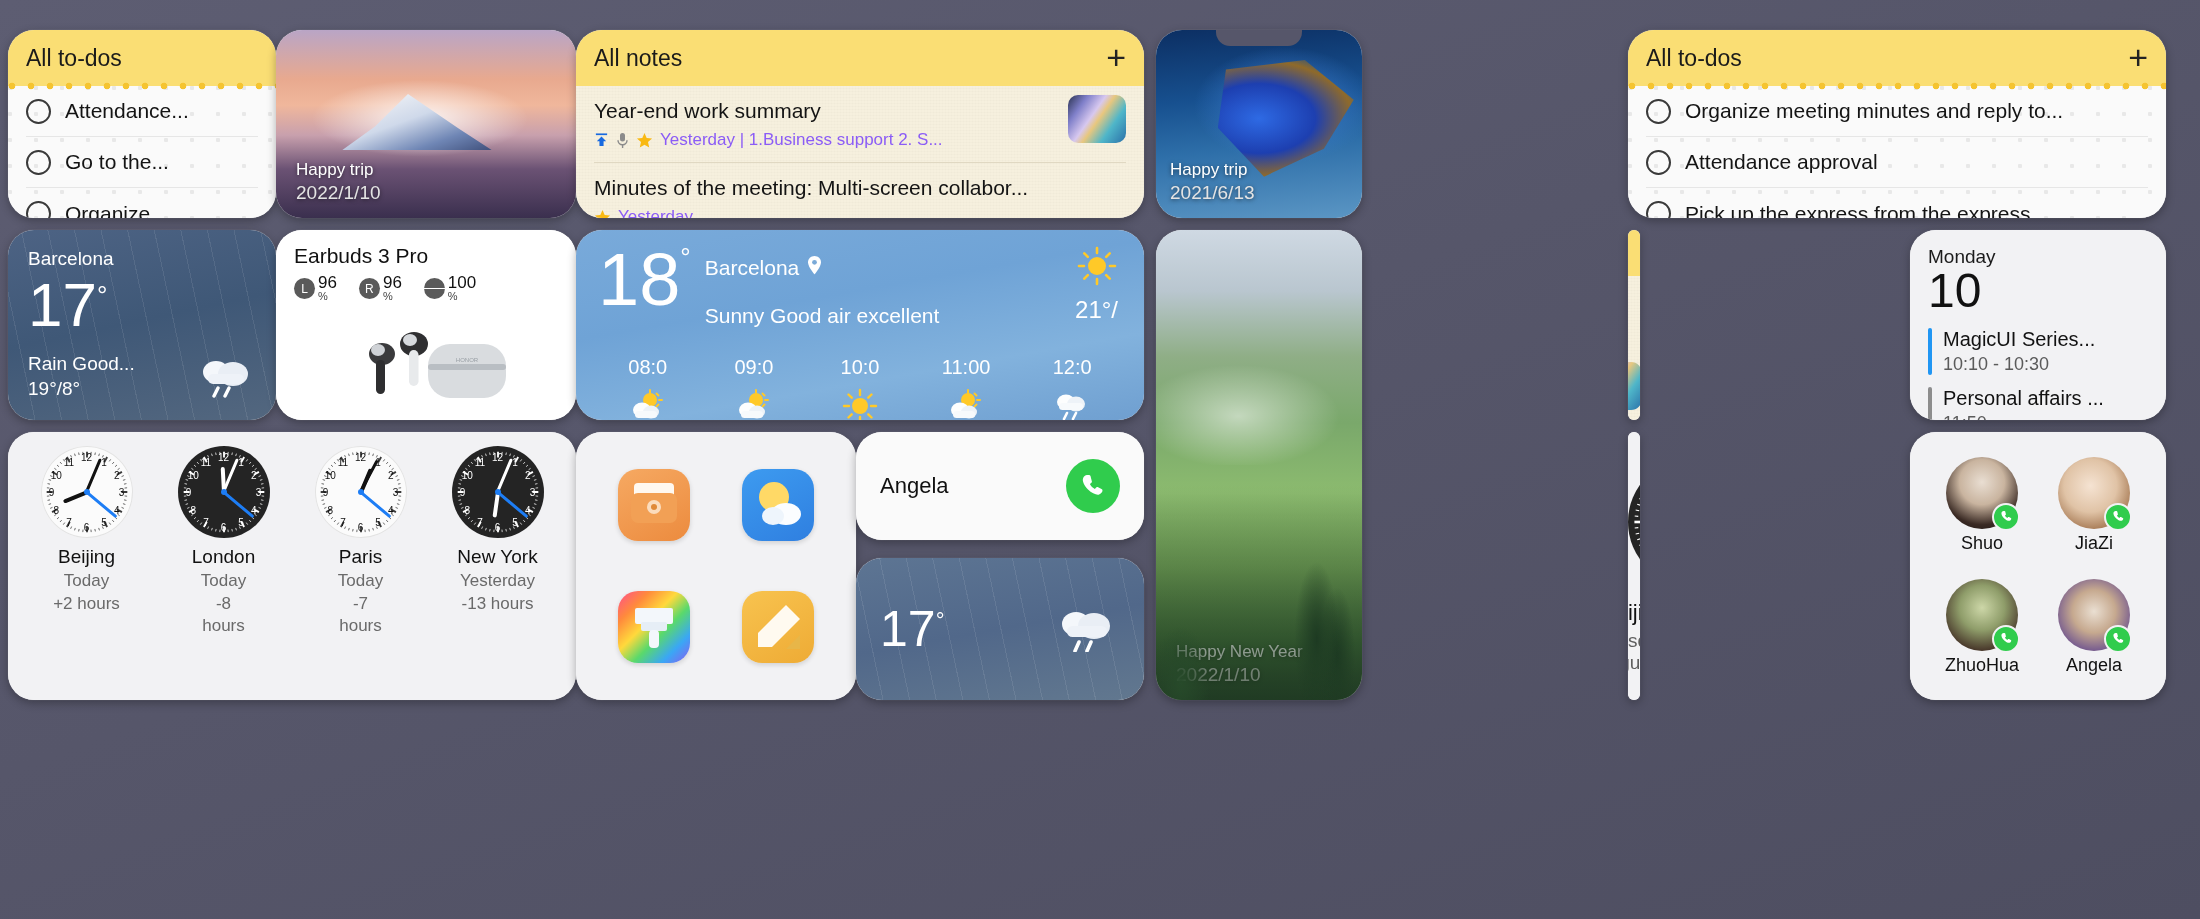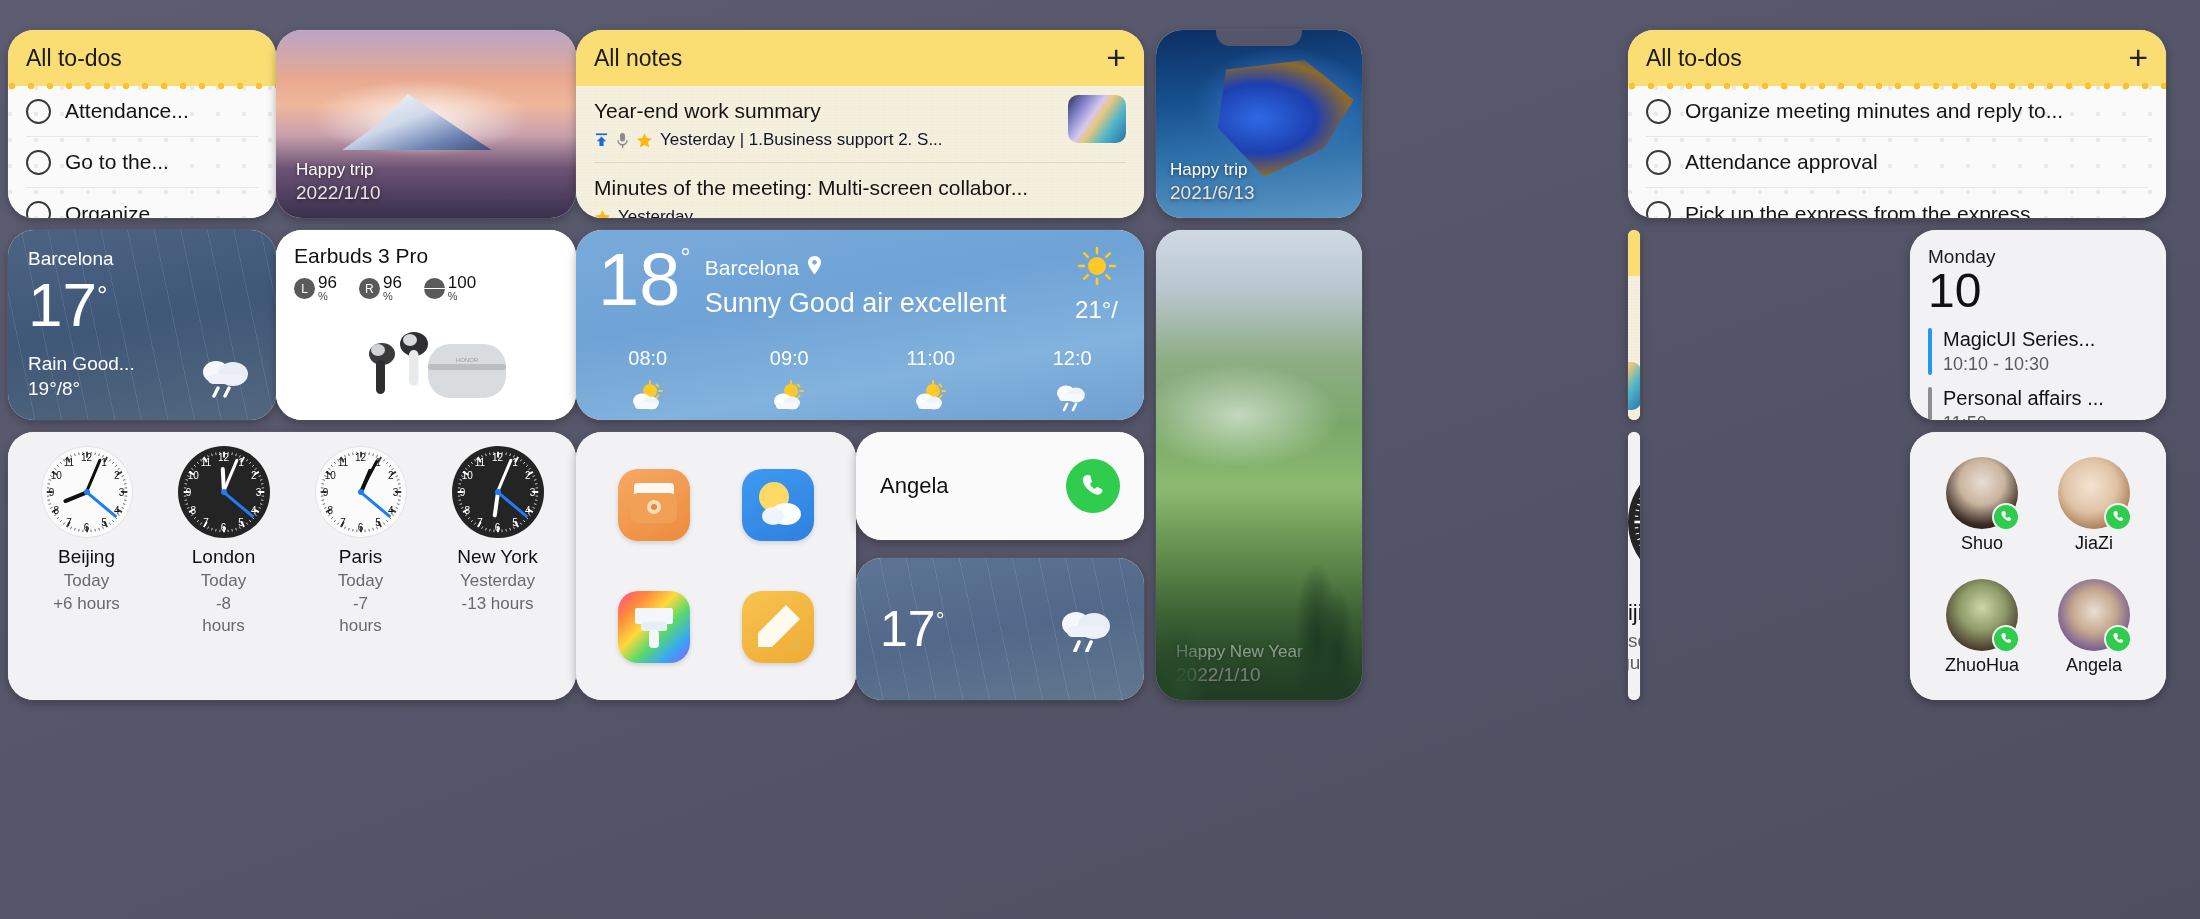--- a/index.html
+++ b/index.html
@@ -61,21 +61,21 @@
   .notes-body { background:#f6f0de; height: calc(100% - 56px); padding: 0 18px; position:relative; }
   .notes-body::before{
     content:""; position:absolute; inset:0; opacity:.55;
     background-image: repeating-linear-gradient(0deg, rgba(0,0,0,.025) 0 1px, transparent 1px 3px),
                       repeating-linear-gradient(90deg, rgba(0,0,0,.02) 0 1px, transparent 1px 3px);
     pointer-events:none;
   }
   .note-item { border-bottom:1px solid #e0d8c2; padding: 13px 0 12px; position:relative; }
   .note-item:last-child{ border-bottom:none; }
   .note-title { font-size: 21px; color:#141414; white-space:nowrap; overflow:hidden; }
-  .note-meta { margin-top:7px; display:flex; align-items:center; gap:7px; font-size:17px; color:#0f172a; white-space:nowrap; }
+  .note-meta { margin-top:7px; display:flex; align-items:center; gap:7px; font-size:17px; color:#8b5cf6; white-space:nowrap; }
   .thumb-sm {
     position:absolute; right:0; top:9px; width:58px; height:48px; border-radius:10px;
     background: linear-gradient(125deg,#2a3250 0%,#7f7fc9 22%,#d7c8ef 42%,#e8c77e 52%,#4fb6c9 72%,#2a6fa8 100%);
   }
   .ic-up svg, .ic-mic svg, .ic-star svg { display:block; }
 
   
   .photo { position:relative; height:100%; width:100%; }
   .cap { position:absolute; left:20px; bottom:14px; color:#fff; text-shadow:0 1px 4px rgba(0,0,0,.55); }
   .cap .t { font-size: 17px; }
@@ -138,21 +138,21 @@
   .cloud-ic { position:absolute; right:20px; bottom:18px; }
   .w-large {
     background: linear-gradient(170deg,#79aada 0%,#6fa3d6 38%,#82b2dd 70%,#6f9fd0 100%);
     color:#fff; height:100%; padding:16px 22px; position:relative;
   }
   .w-large .top { display:flex; align-items:flex-start; gap:14px; }
   .w-temp { font-size:74px; font-weight:200; line-height:.92; }
   .w-temp sup { font-size:26px; font-weight:300; vertical-align:top; }
   .w-info { padding-top:10px; }
   .w-info .l1 { font-size:21px; display:flex; align-items:center; gap:8px; }
-  .w-info .l2 { font-size:27px; margin-top:8px; }
+  .w-info .l2 { font-size:21px; margin-top:24px; }
   .w-right { position:absolute; right:26px; top:16px; text-align:center; }
   .w-right .hi { font-size:24px; margin-top:6px; }
   .hours { display:flex; justify-content:space-between; margin-top:28px; }
   .hr { text-align:center; width:19%; }
   .hr .t { font-size:20px; }
   .hr .ic { margin:8px 0 6px; height:36px; display:flex; align-items:center; justify-content:center; }
   .hr .v { font-size:20px; line-height:1.15; }
   .w-mini {
     background: linear-gradient(170deg,#5d7593 0%,#51688a 50%,#62788f 100%);
     height:100%; position:relative; color:#fff;
@@ -444,20 +444,32 @@
                 <circle cx="22" cy="11" r="7" fill="#ffc928"></circle>
                 <g stroke="#ffc928" stroke-width="2" stroke-linecap="round">
                   <path d="M22 1v3M31 11h3M28.5 4.5l2 2M28.5 17.5l2-2"></path>
                 </g>
                 <ellipse cx="14" cy="21" rx="9" ry="7.5" fill="#fdfefe"></ellipse>
                 <ellipse cx="23" cy="23" rx="8" ry="6.5" fill="#eef3f8"></ellipse>
                 <rect x="7" y="22" width="22" height="7" rx="3.5" fill="#f7fafc"></rect>
               </svg>
             </div>
           <div class="v">18</div>
+        </div>
+        <div class="hr">
+          <div class="t">10:0</div>
+          <div class="ic">
+              <svg width="36" height="34" viewBox="0 0 36 34">
+                <circle cx="18" cy="18" r="8" fill="#ffc928"></circle>
+                <g stroke="#ffc928" stroke-width="2.4" stroke-linecap="round">
+                  <path d="M18 2v5M18 29v5M2 18h5M29 18h5M6.5 6.5l3.2 3.2M26.3 26.3l3.2 3.2M29.5 6.5l-3.2 3.2M9.7 26.3l-3.2 3.2"></path>
+                </g>
+              </svg>
+            </div>
+          <div class="v">19°</div>
         </div>
         <div class="hr">
           <div class="t">11:00</div>
           <div class="ic">
               <svg width="40" height="32" viewBox="0 0 40 32">
                 <circle cx="22" cy="11" r="7" fill="#ffc928"></circle>
                 <g stroke="#ffc928" stroke-width="2" stroke-linecap="round">
                   <path d="M22 1v3M31 11h3M28.5 4.5l2 2M28.5 17.5l2-2"></path>
                 </g>
                 <ellipse cx="14" cy="21" rx="9" ry="7.5" fill="#fdfefe"></ellipse>
@@ -609,21 +621,21 @@
               <span style="left: 28.5px; top: 15.6891px;">11</span>
               <span style="left: 46px; top: 11px;">12</span>
             </div>
           <div class="hand h-hr" style="width: 4px; height: 25.3px; margin-left: -2px; margin-top: -25.3px; background: rgb(17, 17, 17); transform: rotate(248deg);"></div>
           <div class="hand h-min" style="width: 3.2px; height: 35.88px; margin-left: -1.6px; margin-top: -35.88px; background: rgb(17, 17, 17); transform: rotate(23deg);"></div>
           <div class="hand h-sec" style="width: 2.6px; height: 39.56px; margin-left: -1.3px; margin-top: -39.56px; background: rgb(29, 125, 245); transform: rotate(130deg);"></div>
           <div class="pin"></div>
         </div>
         <div class="name">Beijing</div>
         <div class="sub">Today</div>
-        <div class="sub" style="white-space:pre-line">+6 hours</div>
+        <div class="sub" style="white-space:pre-line">+2 hours</div>
       </div>
 
       <div class="clk">
         <div class="face dark">
           <div class="ticks"><svg width="100%" height="100%" viewBox="0 0 100 100">
                 <line x1="50" y1="2" x2="50" y2="9" stroke="#ffffff" stroke-width="2.2"></line>
                 <line x1="55.017366236847366" y1="2.2629490223228856" x2="54.703780847044406" y2="5.2465147084277035" stroke="#ffffff" stroke-width="0.9"></line>
                 <line x1="59.979761159252455" y1="3.048915164777334" x2="59.356026086799176" y2="5.983357966978751" stroke="#ffffff" stroke-width="0.9"></line>
                 <line x1="64.83281572999748" y1="4.349287217832632" x2="63.905764746872634" y2="7.202456766718093" stroke="#ffffff" stroke-width="0.9"></line>
                 <line x1="69.52335886763841" y1="6.149818033155157" x2="68.30314893841101" y2="8.89045440608296" stroke="#ffffff" stroke-width="0.9"></line>

